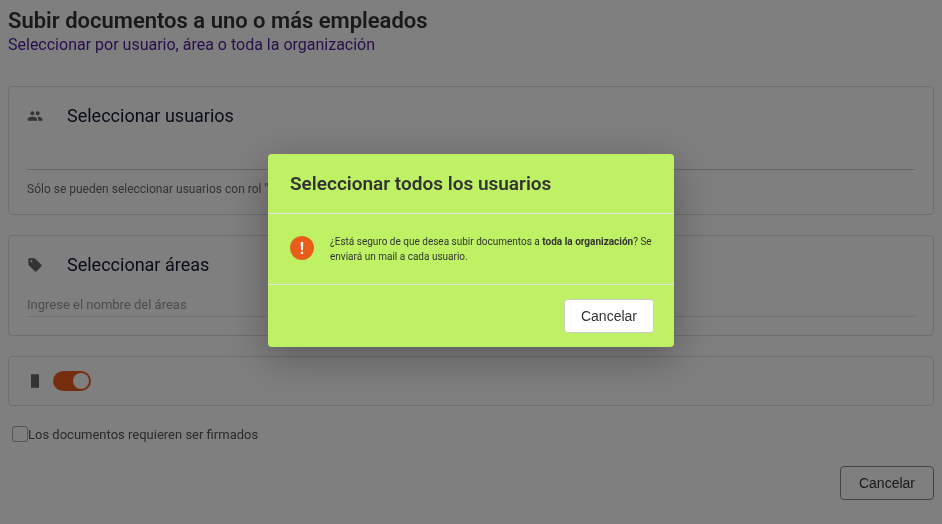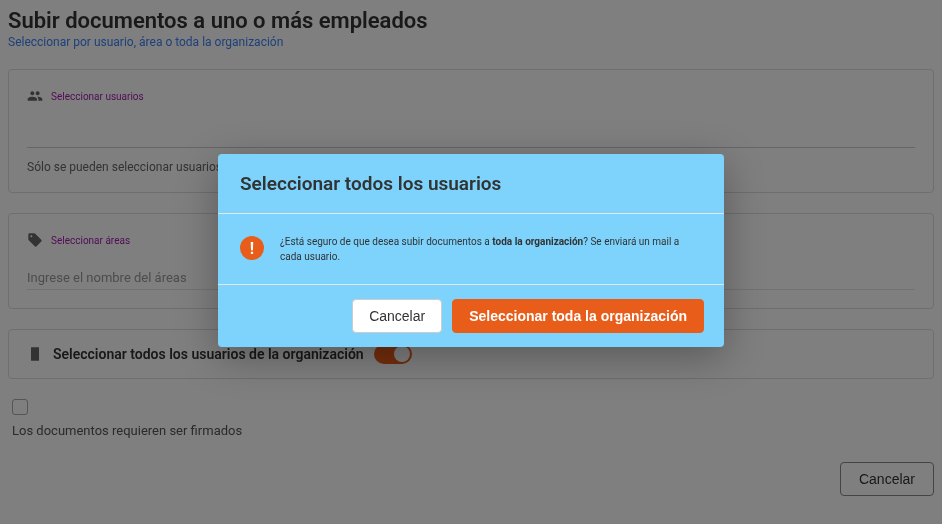--- a/index.html
+++ b/index.html
@@ -15,36 +15,36 @@
       padding: 8px;
       color: #333;
     }
     .page-title {
       font-size: 22px;
       font-weight: 600;
       color: #333;
       margin-bottom: 2px;
     }
     .page-subtitle {
-      font-size: 12px;
-      color: #3b82f6;
-      margin-bottom: 20px;
+      font-size: 16px;
+      color: #4c1d95;
+      margin-bottom: 32px;
     }
     .card {
       border: 1px solid #ddd;
       border-radius: 4px;
       padding: 18px;
       margin-bottom: 20px;
     }
     .card-header {
       display: flex;
       align-items: center;
-      gap: 8px;
-      font-size: 10px;
-      color: #a21caf;
+      gap: 24px;
+      font-size: 18px;
+      color: #0f172a;
       margin-bottom: 16px;
     }
     .card-note {
       font-size: 12px;
       color: #666;
       margin-top: 12px;
     }
     .input-line {
       border-bottom: 1px solid #ccc;
       height: 28px;
@@ -76,25 +76,23 @@
       width: 16px;
       height: 16px;
       background: #fff;
       border-radius: 50%;
       position: absolute;
       top: 2px;
       right: 2px;
     }
     .checkbox-row {
       display: flex;
-      align-items: flex-start;
-      gap: 8px;
+      align-items: flex-end;
       margin-bottom: 20px;
       padding-left: 4px;
-      flex-direction: column;
     }
     .checkbox {
       width: 16px;
       height: 16px;
       border: 1px solid #aaa;
       border-radius: 3px;
       background: #fff;
       cursor: pointer;
     }
     .checkbox-label {
@@ -127,22 +125,22 @@
     .overlay {
       position: absolute;
       inset: 0;
       background: rgba(0,0,0,0.5);
       display: flex;
       align-items: flex-start;
       justify-content: center;
       padding-top: 154px;
     }
     .modal {
-      width: 506px;
-      background: #7dd3fc;
+      width: 406px;
+      background: #bef264;
       border-radius: 4px;
       box-shadow: 0 10px 40px rgba(0,0,0,0.3);
     }
     .modal-header {
       padding: 18px 22px;
       border-bottom: 1px solid #e5e5e5;
     }
     .modal-title {
       font-size: 19px;
       font-weight: 600;
@@ -244,21 +242,20 @@
     </div>
     <div class="areas-placeholder">Ingrese el nombre del áreas</div>
   </div>
 
   <div class="select-row">
     <span class="icon-svgish">
       <svg viewBox="0 0 24 24" fill="currentColor">
           <path d="M6 2h12v20H6zM8 4h2v2H8zm0 4h2v2H8zm0 4h2v2H8zm6-8h2v2h-2zm0 4h2v2h-2zm0 4h2v2h-2zM10 18h4v4h-4z"></path>
         </svg>
     </span>
-    <span class="select-row-label">Seleccionar todos los usuarios de la organización</span>
     <div class="toggle">
       <div class="toggle-knob"></div>
     </div>
   </div>
 
   <div class="checkbox-row">
     <div class="checkbox"></div>
     <span class="checkbox-label">Los documentos requieren ser firmados</span>
   </div>
 
@@ -273,16 +270,15 @@
       <div class="modal-title">Seleccionar todos los usuarios</div>
     </div>
     <div class="modal-body">
       <div class="warn-icon">!</div>
       <div class="modal-text">
         <span>¿Está seguro de que desea subir documentos a </span><b>toda la organización</b><span>? Se enviará un mail a cada usuario.</span>
       </div>
     </div>
     <div class="modal-footer">
       <button class="btn-cancel">Cancelar</button>
-      <button class="btn-primary">Seleccionar toda la organización</button>
     </div>
   </div>
 </div>
 
 </body></html>

